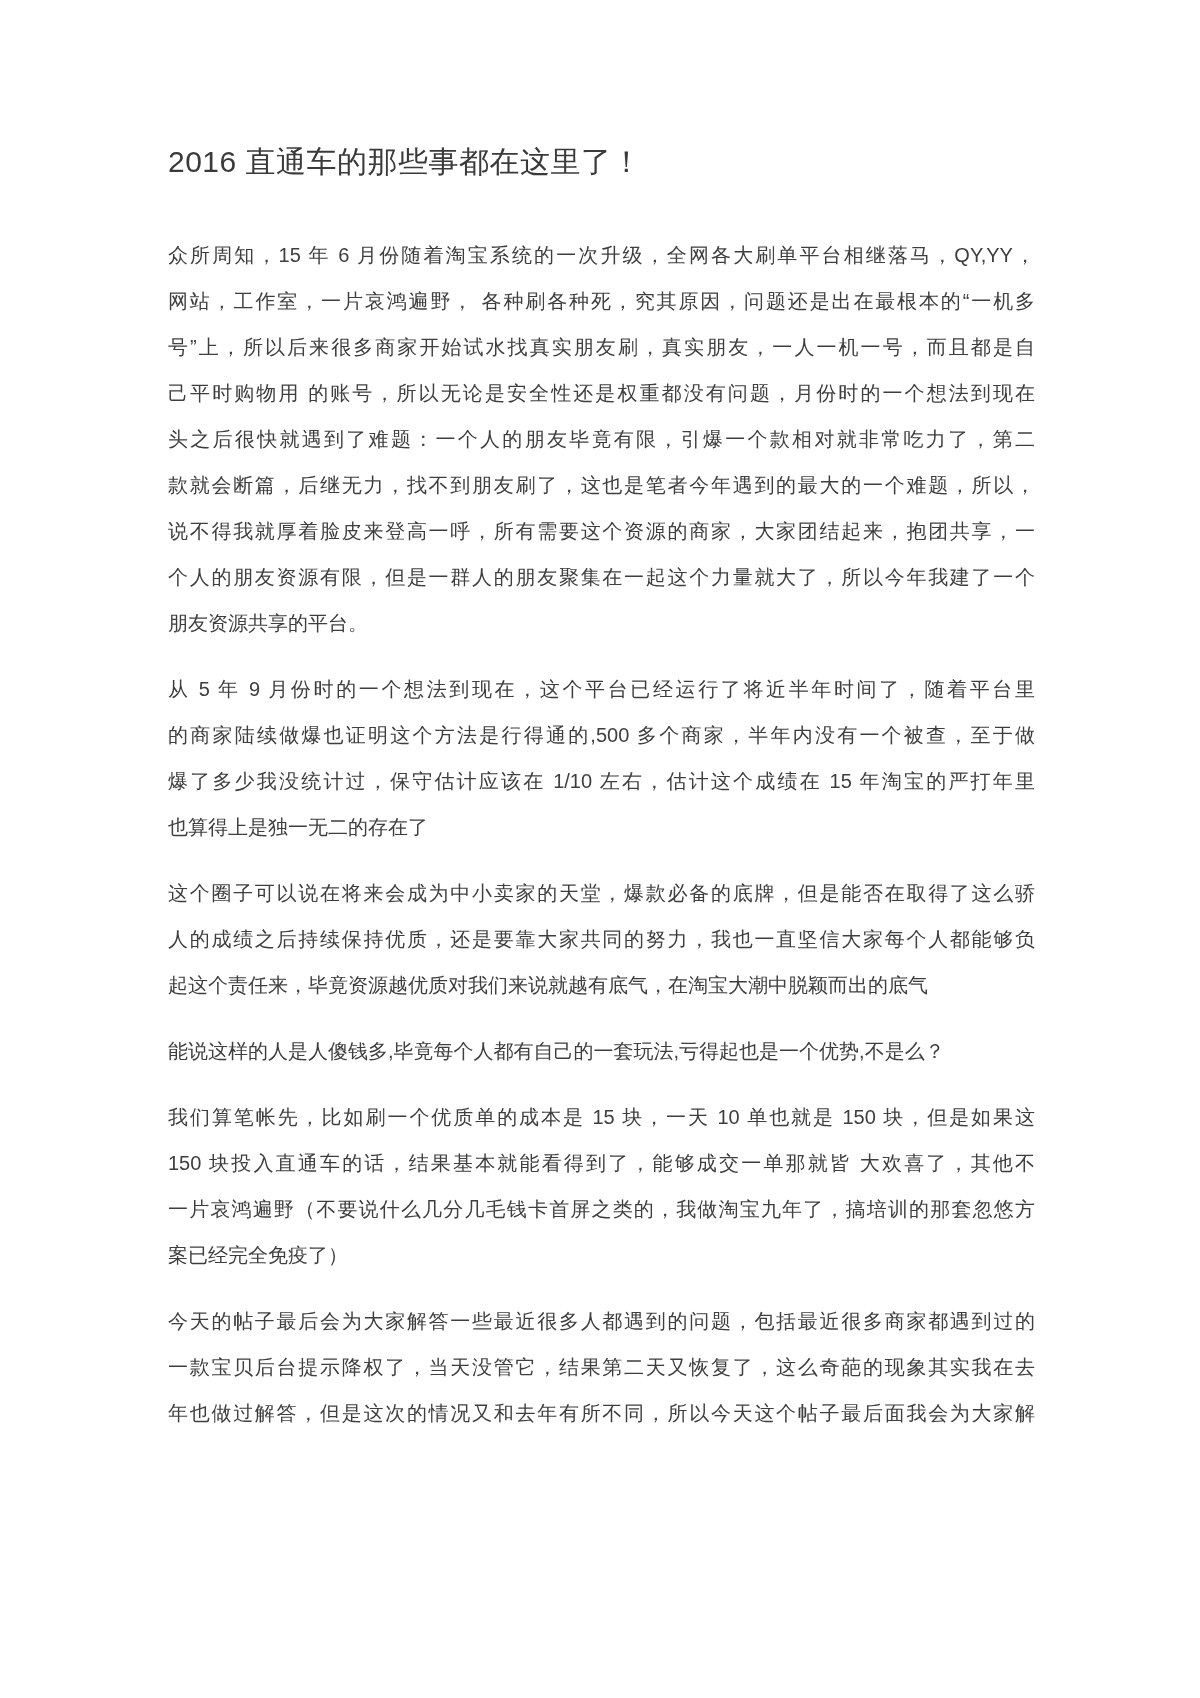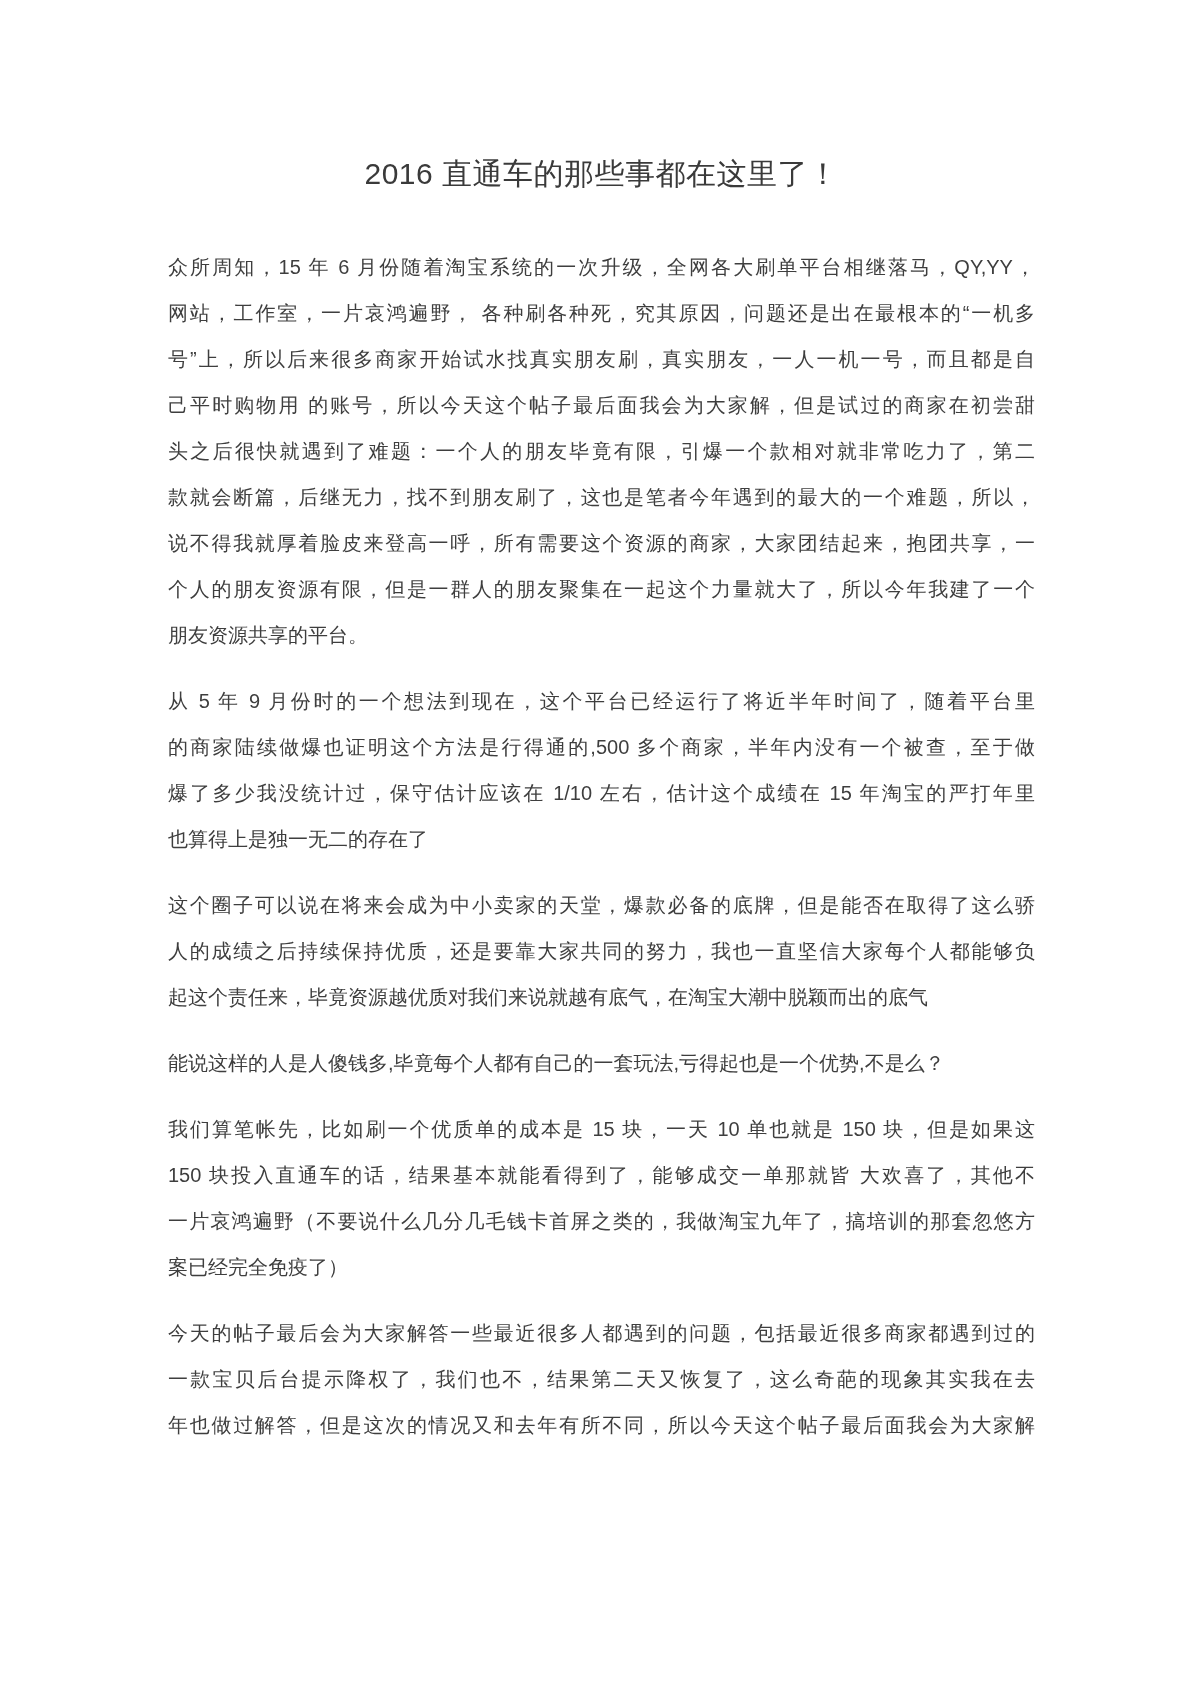--- a/index.html
+++ b/index.html
@@ -14,26 +14,26 @@
   }
   .page {
     box-sizing: border-box;
     width: 1200px;
     height: 1698px;
     padding: 0 165px 0 168px;
     background: #ffffff;
     overflow: hidden;
   }
   .title {
-    margin: 12px;
+    margin: 0;
     padding-top: 142px;
     font-size: 30px;
     line-height: 40px;
     font-weight: 400;
-    text-align: center;
+    text-align: left;
     color: #3a3a3a;
     letter-spacing: 0.5px;
   }
   .content {
     margin-top: 50px;
     color: #3e3e3e;
   }
   .paragraph {
     margin: 0 0 20px 0;
   }
@@ -50,21 +50,21 @@
 </head>
 <body style="background: rgb(255, 255, 255);">
 
 <div class="page">
   <h1 class="title">2016 直通车的那些事都在这里了！</h1>
   <div class="content" id="content" style="color: rgb(62, 62, 62);">
       <div class="paragraph">
         <div class="line fill">众所周知，15 年 6 月份随着淘宝系统的一次升级，全网各大刷单平台相继落马，QY,YY，</div>
         <div class="line fill">网站，工作室，一片哀鸿遍野， 各种刷各种死，究其原因，问题还是出在最根本的“一机多</div>
         <div class="line fill">号”上，所以后来很多商家开始试水找真实朋友刷，真实朋友，一人一机一号，而且都是自</div>
-        <div class="line fill">己平时购物用 的账号，所以今天这个帖子最后面我会为大家解，但是试过的商家在初尝甜</div>
+        <div class="line fill">己平时购物用 的账号，所以无论是安全性还是权重都没有问题，月份时的一个想法到现在</div>
         <div class="line fill">头之后很快就遇到了难题：一个人的朋友毕竟有限，引爆一个款相对就非常吃力了，第二</div>
         <div class="line fill">款就会断篇，后继无力，找不到朋友刷了，这也是笔者今年遇到的最大的一个难题，所以，</div>
         <div class="line fill">说不得我就厚着脸皮来登高一呼，所有需要这个资源的商家，大家团结起来，抱团共享，一</div>
         <div class="line fill">个人的朋友资源有限，但是一群人的朋友聚集在一起这个力量就大了，所以今年我建了一个</div>
         <div class="line">朋友资源共享的平台。</div>
       </div>
       <div class="paragraph">
         <div class="line fill">从 5 年 9 月份时的一个想法到现在，这个平台已经运行了将近半年时间了，随着平台里</div>
         <div class="line fill">的商家陆续做爆也证明这个方法是行得通的,500 多个商家，半年内没有一个被查，至于做</div>
         <div class="line fill">爆了多少我没统计过，保守估计应该在 1/10 左右，估计这个成绩在 15 年淘宝的严打年里</div>
@@ -79,17 +79,17 @@
         <div class="line">能说这样的人是人傻钱多,毕竟每个人都有自己的一套玩法,亏得起也是一个优势,不是么？</div>
       </div>
       <div class="paragraph">
         <div class="line fill">我们算笔帐先，比如刷一个优质单的成本是 15 块，一天 10 单也就是 150 块，但是如果这</div>
         <div class="line fill">150 块投入直通车的话，结果基本就能看得到了，能够成交一单那就皆 大欢喜了，其他不</div>
         <div class="line fill">一片哀鸿遍野（不要说什么几分几毛钱卡首屏之类的，我做淘宝九年了，搞培训的那套忽悠方</div>
         <div class="line">案已经完全免疫了）</div>
       </div>
       <div class="paragraph">
         <div class="line fill">今天的帖子最后会为大家解答一些最近很多人都遇到的问题，包括最近很多商家都遇到过的</div>
-        <div class="line fill">一款宝贝后台提示降权了，我们也不，结果第二天又恢复了，这么奇葩的现象其实我在去</div>
+        <div class="line fill">一款宝贝后台提示降权了，当天没管它，结果第二天又恢复了，这么奇葩的现象其实我在去</div>
         <div class="line fill">年也做过解答，但是这次的情况又和去年有所不同，所以今天这个帖子最后面我会为大家解</div>
       </div>
     </div>
 </div>
 
 </body></html>

